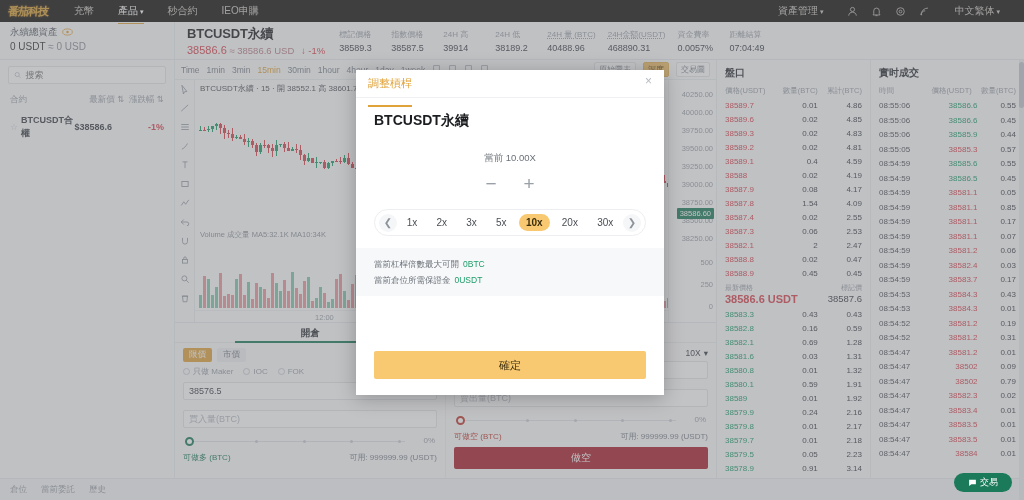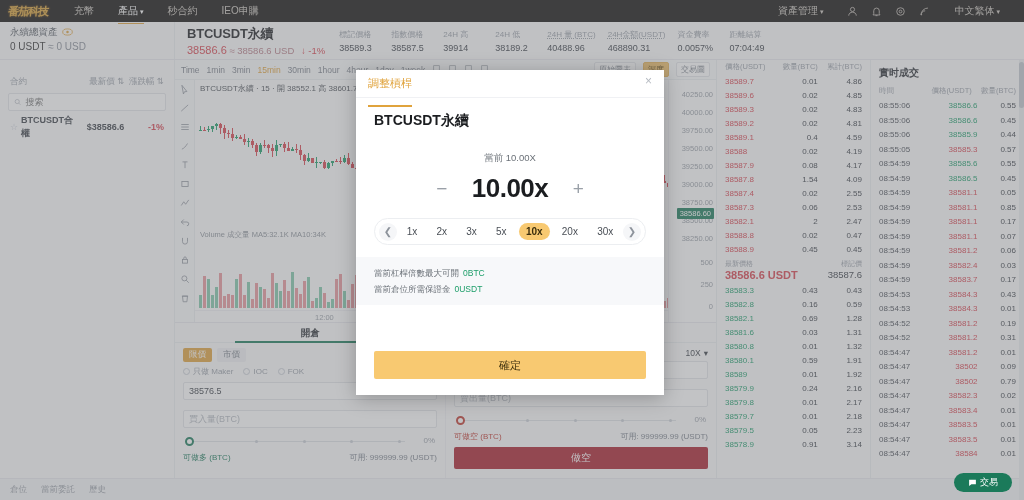--- a/index.html
+++ b/index.html
@@ -59,21 +59,21 @@
   #searchwrap {
     height: 18px; border: 1px solid #e3e5e9; border-radius: 2px; background: #fff;
     display: flex; align-items: center; padding: 0 5px; gap: 4px;
   }
   #searchwrap svg { width: 8px; height: 8px; stroke: #b5bac1; fill: none; stroke-width: 1.6; }
   #searchwrap input { border: 0; outline: 0; font-size: 9px; width: 100%; color: #999; font-family: inherit; background: transparent; }
   #listhead { display: flex; font-size: 8.5px; color: #9aa0a8; padding: 10px 2px 5px; }
   #listhead .c1 { flex: 1.3; } #listhead .c2 { flex: 1; text-align: right; } #listhead .c3 { flex: .8; text-align: right; }
   .coinrow { display: flex; align-items: center; font-size: 9px; padding: 3px 2px; color: #3b4047; font-weight: bold; }
   .coinrow .c1 { flex: 1.3; display: flex; align-items: center; gap: 3px; }
-  .coinrow .c2 { flex: 1; text-align: right; }
+  .coinrow .c2 { flex: 1; text-align: left; }
   .coinrow .c3 { flex: .8; text-align: right; color: #d9444f; }
   .star { color: #c9ced5; font-size: 9px; }
 
   
   #center { flex: 1; display: flex; flex-direction: column; min-width: 0; }
   #charttools {
     height: 20px; background: #fafbfc; border-bottom: 1px solid #eceef1;
     display: flex; align-items: center; gap: 7px; padding: 0 6px; font-size: 8.5px; color: #7b828b;
   }
   #charttools .tf.active { color: #e0a33c; }
@@ -304,31 +304,31 @@
       <div class="stat">
         <div class="lbl">距離結算</div>
         <div class="val">07:04:49</div>
       </div>
     </div>
 </div>
 
 <div id="main">
 
   <div id="sidebar">
-    <div id="listhead">
-      <span class="c1">合約</span>
-      <span class="c2"><span>最新價</span> ⇅</span>
-      <span class="c3"><span>漲跌幅</span> ⇅</span>
-    </div>
     <div id="searchwrap">
       <svg viewBox="0 0 16 16">
           <circle cx="7" cy="7" r="4.5"></circle>
           <path d="M10.5 10.5L14 14"></path>
         </svg>
       <input placeholder="搜索" style="">
+    </div>
+    <div id="listhead">
+      <span class="c1">合約</span>
+      <span class="c2"><span>最新價</span> ⇅</span>
+      <span class="c3"><span>漲跌幅</span> ⇅</span>
     </div>
     <div id="coinlist">
         <div class="coinrow">
           <span class="c1">
             <span class="star">☆</span>
             <span>BTCUSDT合權</span>
           </span>
           <span class="c2">$38586.6</span>
           <span class="c3">-1%</span>
         </div>
@@ -1079,20 +1079,21 @@
             <span class="l">可做空 (BTC)</span>
             <span class="r">可用: 999999.99 (USDT)</span>
           </div>
           <div class="bigbtn sell">做空</div>
         </div>
       </div>
     </div>
   </div>
 
   <div id="book">
+    <div class="ptitle">盤口</div>
     <div class="phead">
       <span class="a">價格(USDT)</span>
       <span class="b">數量(BTC)</span>
       <span class="c">累計(BTC)</span>
     </div>
     <div id="asks">
         <div class="brow ask">
           <span class="a">38589.7</span>
           <span class="b">0.01</span>
           <span class="c">4.86</span>
@@ -1382,21 +1383,20 @@
 <div id="modal">
   <div id="mhead">
     <span id="mtab">調整槓桿</span>
     <span id="mclose">×</span>
   </div>
   <div id="mbody">
     <div id="mpair">BTCUSDT永續</div>
     <div id="mcurrent">當前 10.00X</div>
     <div id="mstepper">
       <span class="stepbtn">−</span>
-      <span id="mvalue">10.00x</span>
       <span class="stepbtn">+</span>
     </div>
     <div id="mlev">
       <span class="mchev">❮</span>
       <span id="levopts" style="display:flex;flex:1;justify-content:space-around;align-items:center">
           <span class="levopt">1x</span>
           <span class="levopt">2x</span>
           <span class="levopt">3x</span>
           <span class="levopt">5x</span>
           <span class="levopt sel">10x</span>

